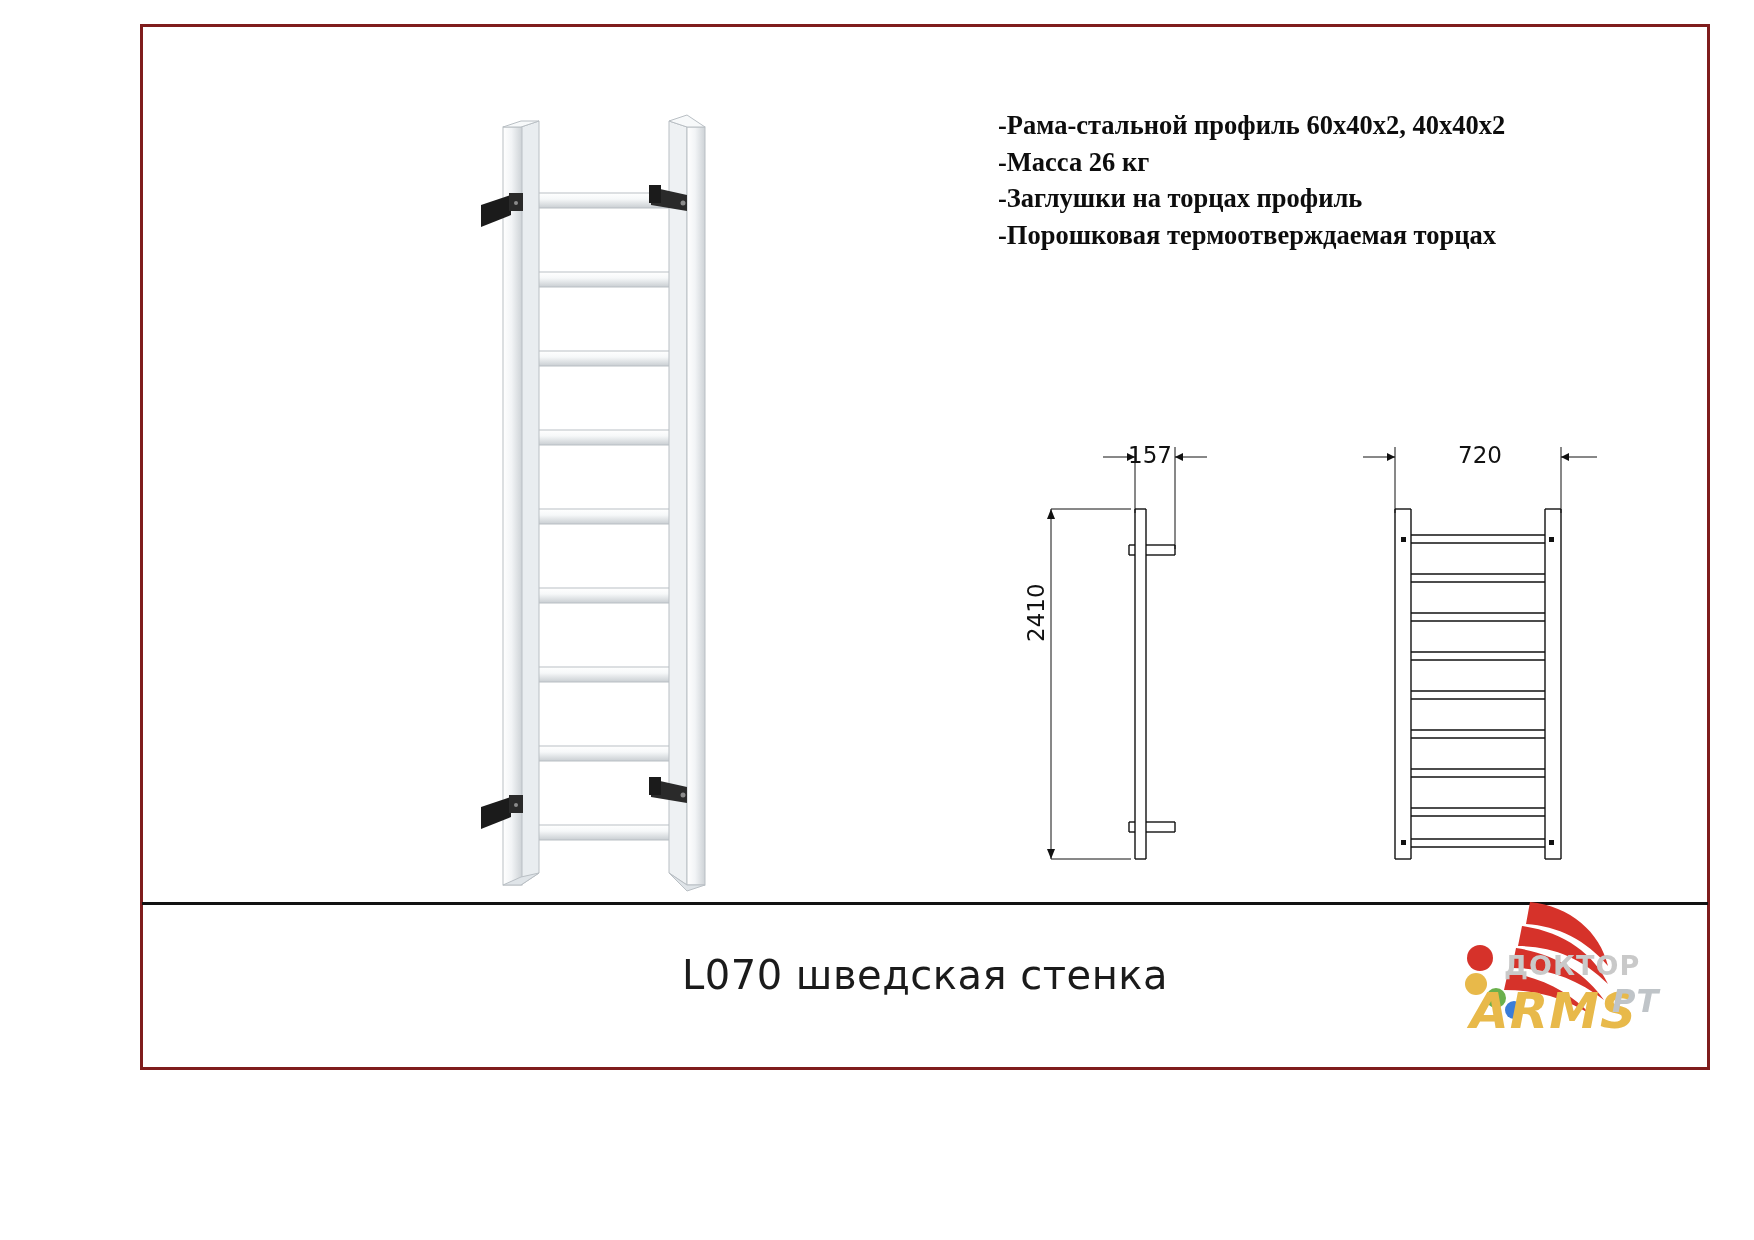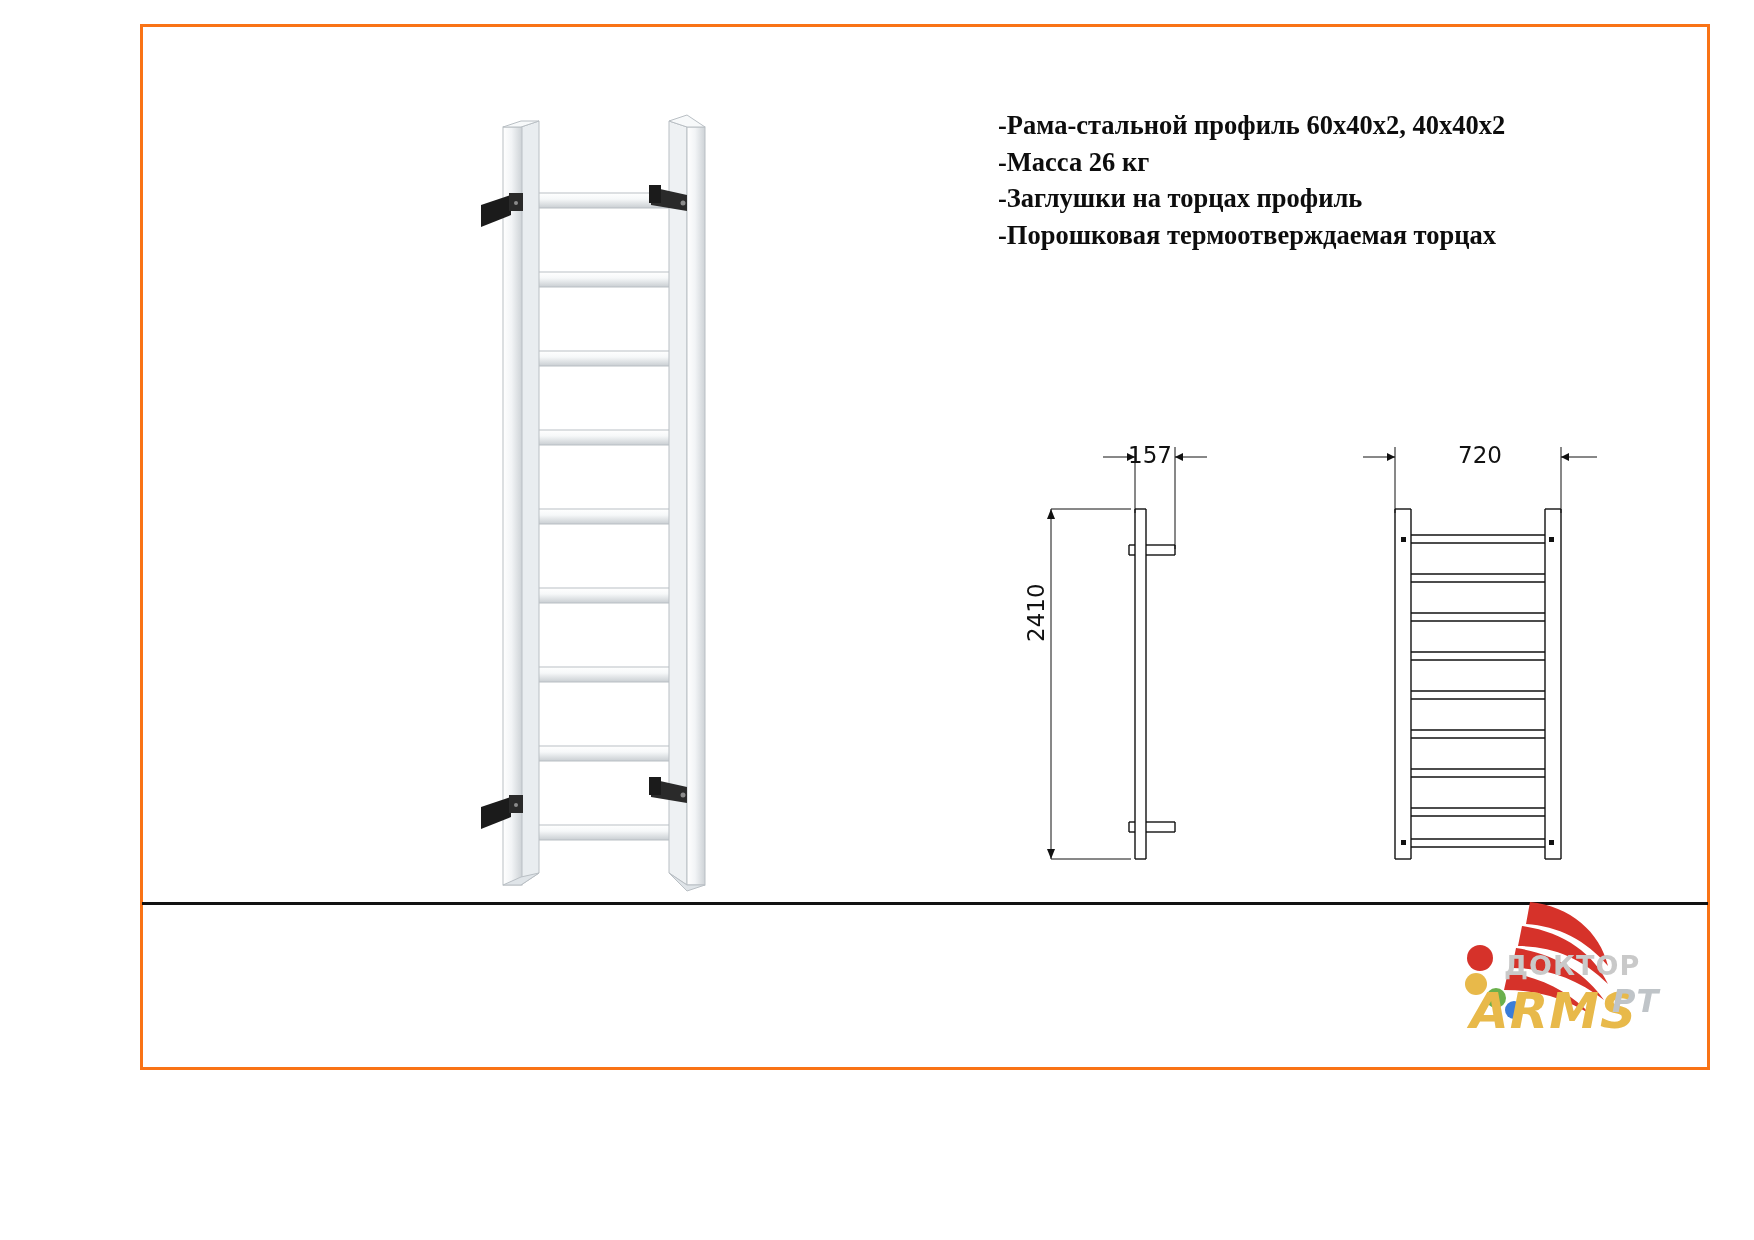--- a/index.html
+++ b/index.html
@@ -12,21 +12,21 @@
     height: 1240px;
     font-family: "Liberation Sans", sans-serif;
     overflow: hidden;
   }
   .sheet {
     position: absolute;
     left: 140px;
     top: 24px;
     width: 1570px;
     height: 1046px;
-    border: 3px solid #f97316;
+    border: 3px solid #7f1d1d;
     box-sizing: border-box;
     background: #fff;
   }
   .sheet-main {
     position: absolute;
     left: 0; top: 0;
     right: 0;
     height: 1016px;
     box-sizing: border-box;
   }
@@ -332,20 +332,21 @@
         <polygon points="42,30 34,26 34,34" fill="#111"></polygon>
         <polygon points="208,30 216,26 216,34" fill="#111"></polygon>
       </svg>
     </div>
 
     <div class="dim-label dim-205">157</div>
     <div class="dim-label dim-720">720</div>
     <div class="dim-label dim-2410">2410</div>
 
     <div class="title-bar">
+      <div class="title-text">L070 шведская стенка</div>
 
       <div class="logo">
         <svg width="270" height="150" viewBox="0 0 270 150">
           <g>
             <path d="M112 14 C152 18 182 44 190 78 C168 52 140 38 108 36 Z" fill="#d6322a"></path>
             <path d="M104 38 C146 44 176 66 190 96 C164 70 134 58 100 58 Z" fill="#d6322a"></path>
             <path d="M98 60 C138 66 168 86 186 112 C158 90 128 80 94 80 Z" fill="#d6322a"></path>
             <path d="M90 84 C126 90 154 106 172 126 C146 110 118 102 86 102 Z" fill="#d6322a"></path>
             <circle cx="62" cy="70" r="13" fill="#d6322a"></circle>
             <circle cx="58" cy="96" r="11" fill="#e8b94a"></circle>

